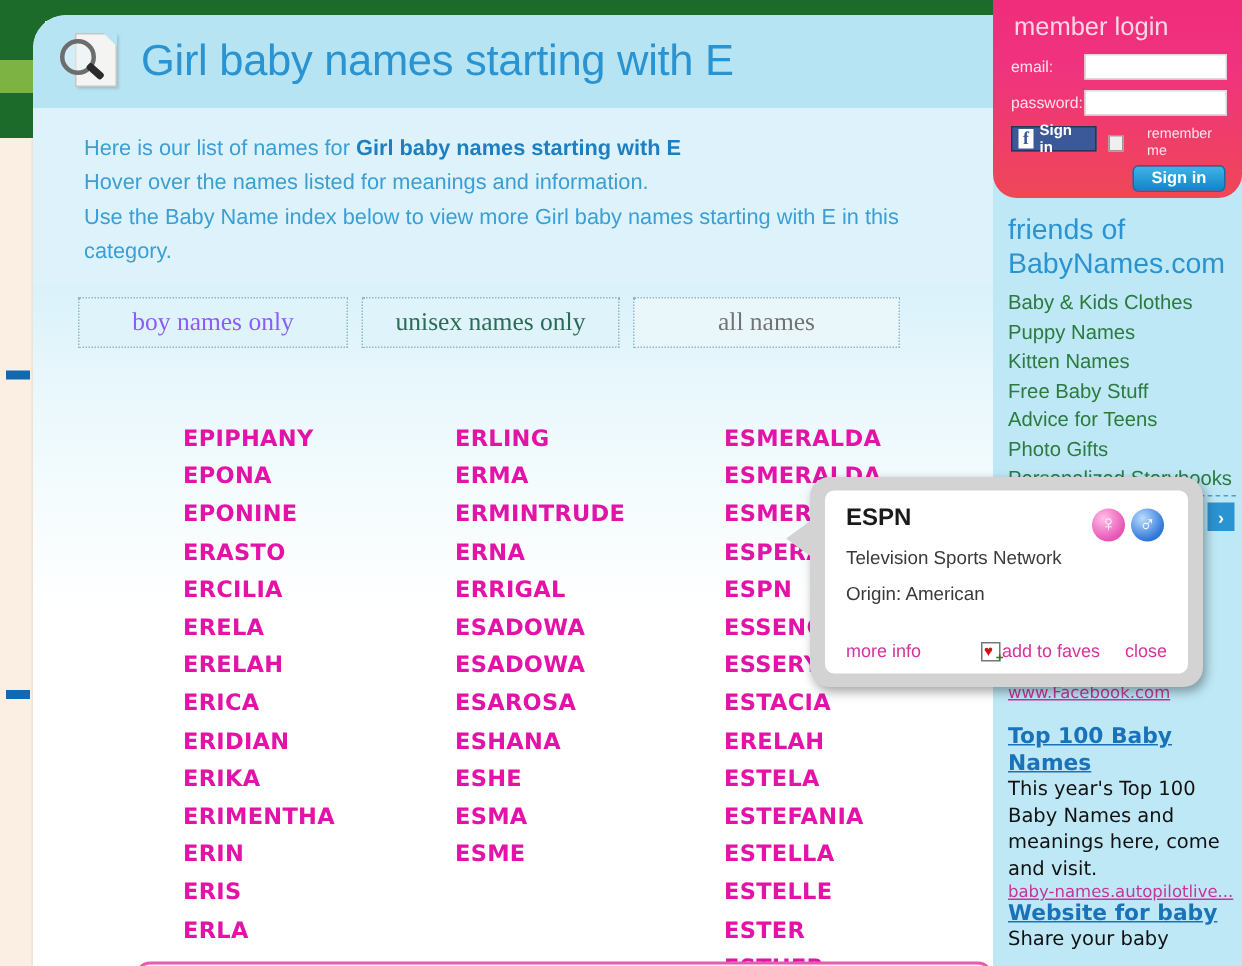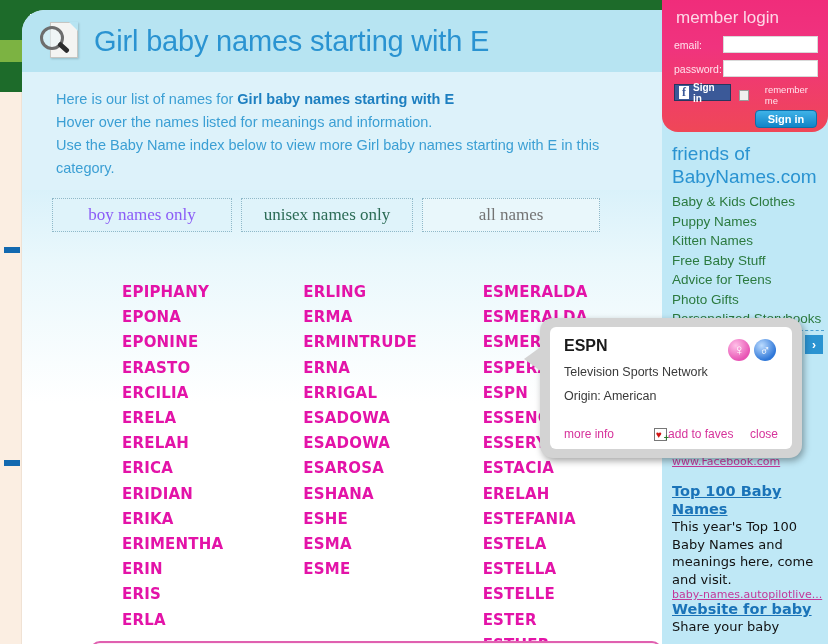--- a/index.html
+++ b/index.html
@@ -336,22 +336,22 @@
       <div class="name-col c3">
           <a class="name" href="#">ESMERALDA</a>
           <a class="name" href="#">ESMERALDA</a>
           <a class="name" href="#">ESMERIE</a>
           <a class="name" href="#">ESPERANZA</a>
           <a class="name" href="#">ESPN</a>
           <a class="name" href="#">ESSENCE</a>
           <a class="name" href="#">ESSERY</a>
           <a class="name" href="#">ESTACIA</a>
           <a class="name" href="#">ERELAH</a>
+          <a class="name" href="#">ESTELA</a>
           <a class="name" href="#">ESTEFANIA</a>
-          <a class="name" href="#">ESTELA</a>
           <a class="name" href="#">ESTELLA</a>
           <a class="name" href="#">ESTELLE</a>
           <a class="name" href="#">ESTER</a>
           <a class="name" href="#">ESTHER</a>
         </div>
     </div>
 
     <div class="bottom-pink"></div>
   </div>
 

